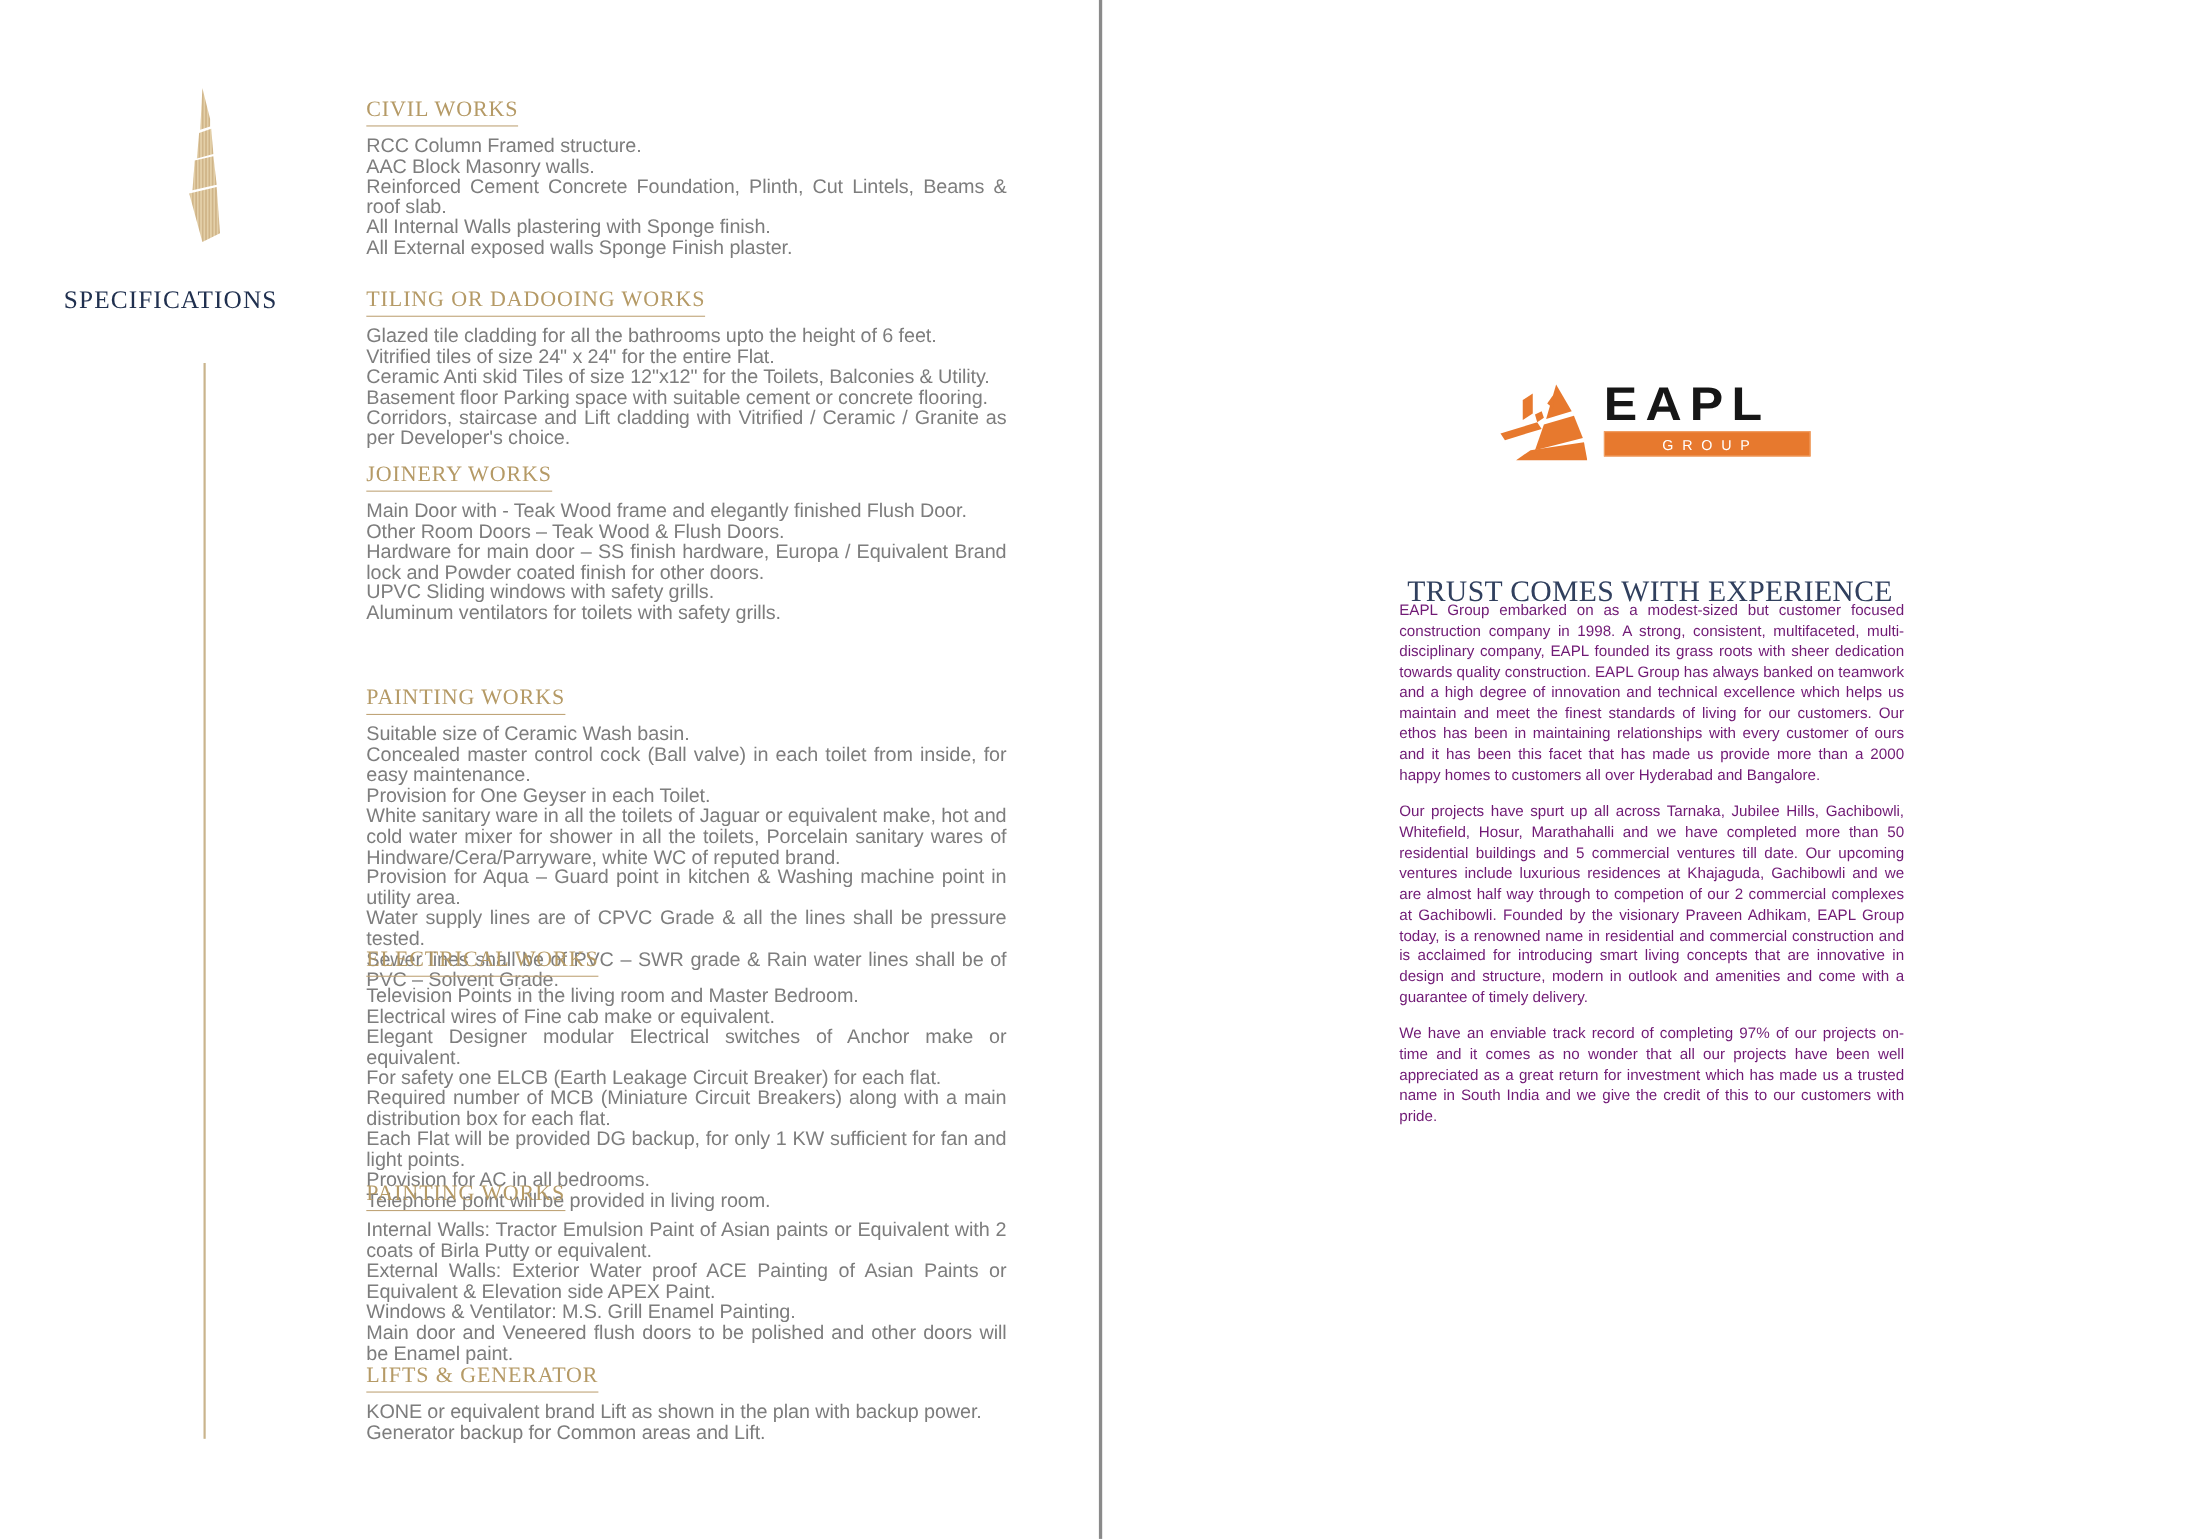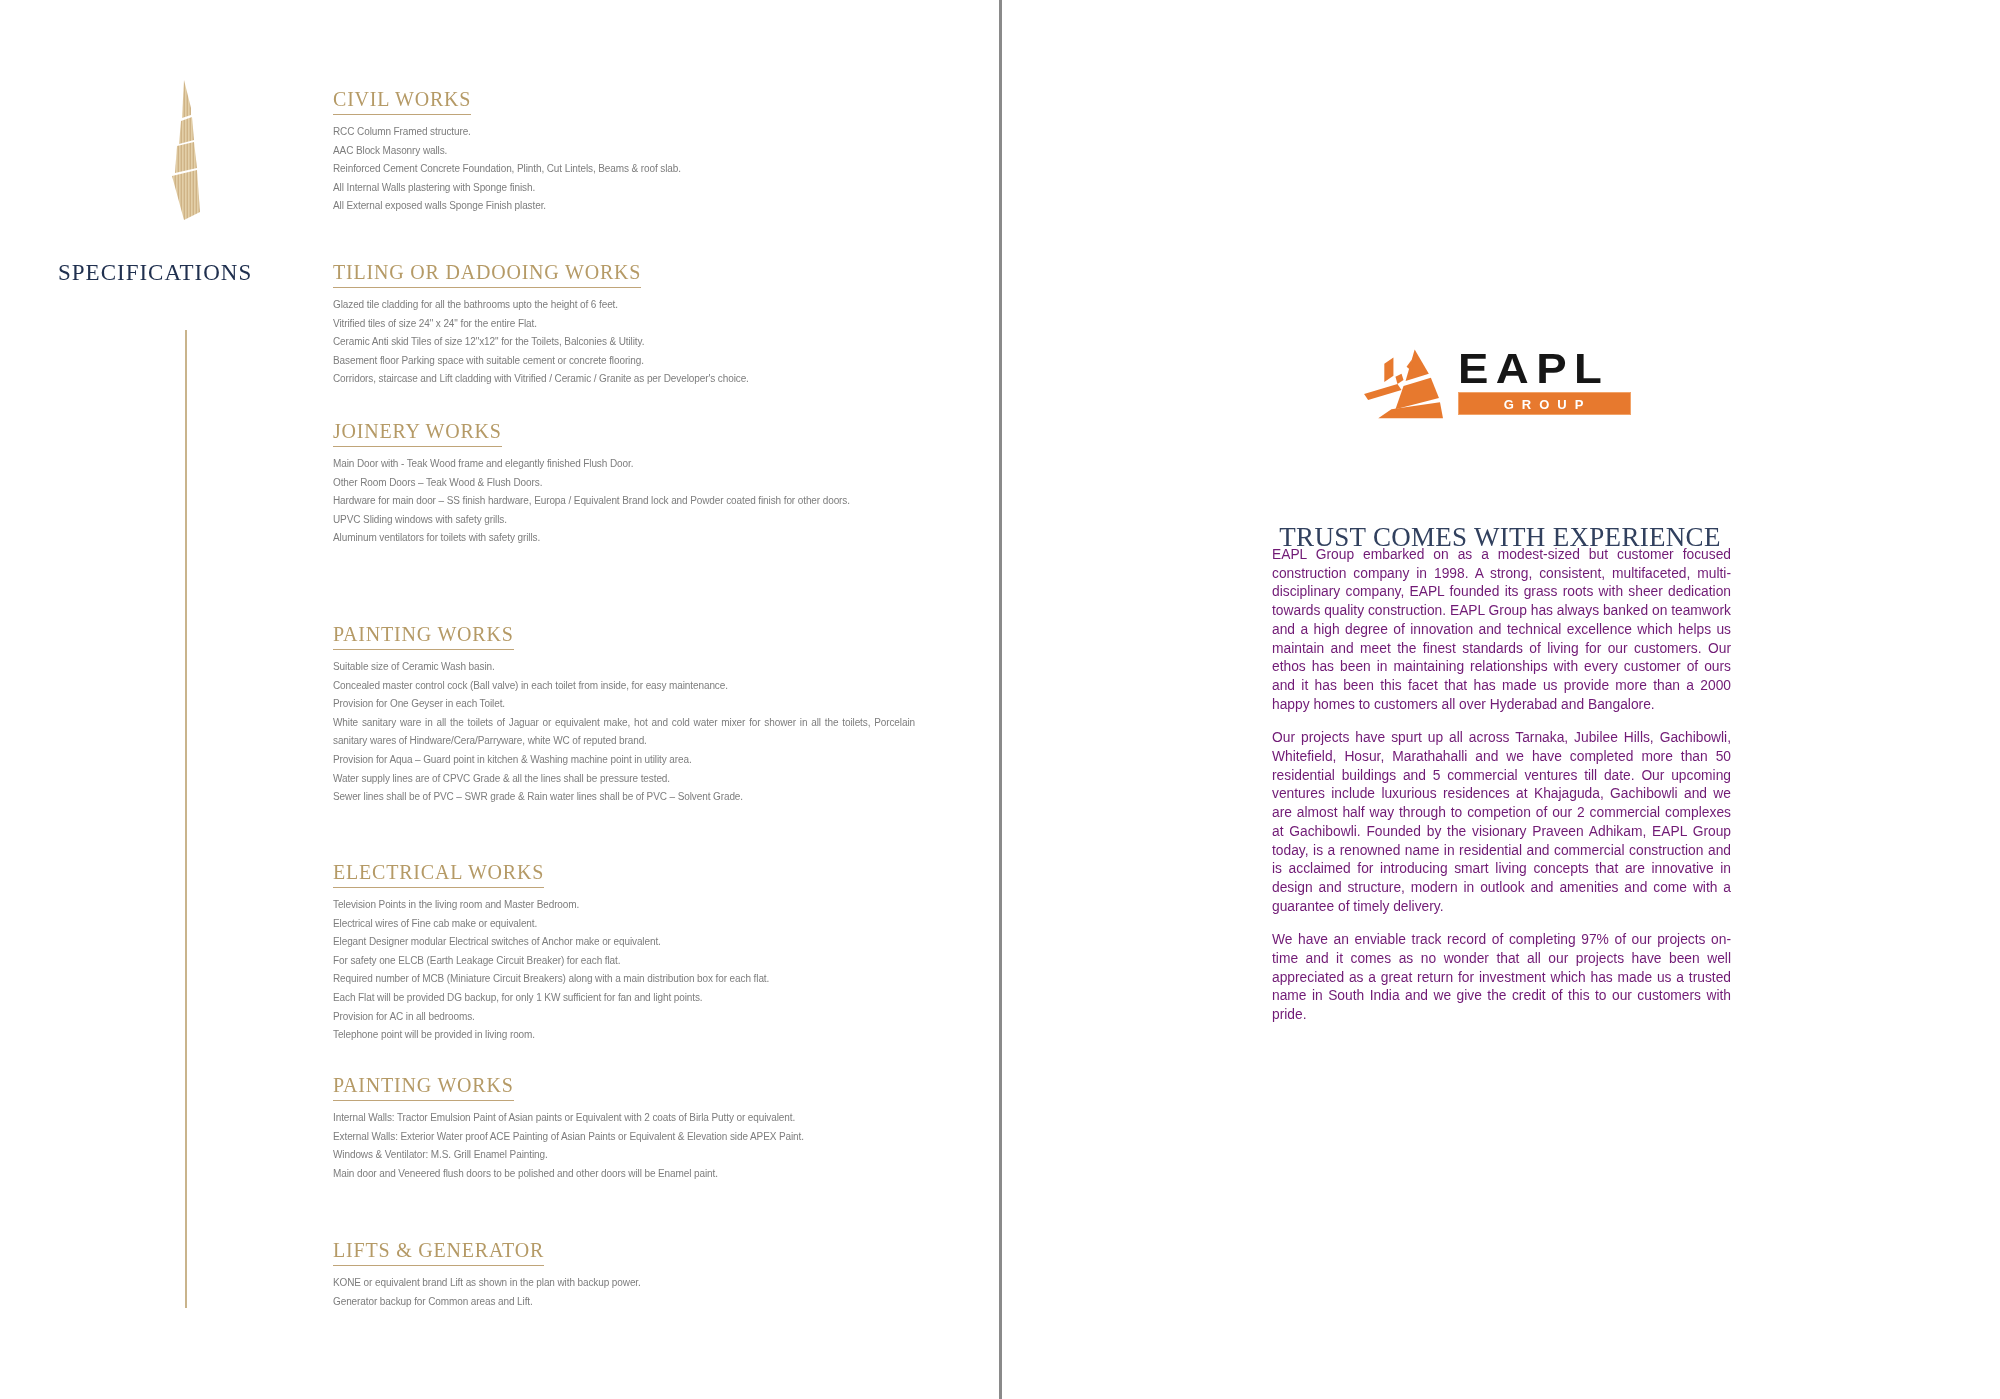--- a/index.html
+++ b/index.html
@@ -11,33 +11,33 @@
   .brand-title{position:absolute;left:58px;top:260px;width:256px;text-align:left;
     font-family:"Liberation Serif",serif;font-size:23px;letter-spacing:1px;color:#20304f;}
   .v-rule{position:absolute;left:185px;top:330px;width:2px;height:978px;background:#c9b48c;}
 
   .spec-section{position:absolute;left:333px;width:582px;}
   .s0{top:88px}.s1{top:261px}.s2{top:420px}.s3{top:623px}.s4{top:861px}.s5{top:1074px}.s6{top:1239px}
   .spec-section h3{display:table;margin:0 0 8px 0;font-family:"Liberation Serif",serif;font-weight:400;
     font-size:20px;line-height:1.15;letter-spacing:.8px;color:#b59a66;
     border-bottom:1.5px solid #c0a579;padding-bottom:3px;}
   .spec-section ul{list-style:none;margin:0;padding:0;}
-  .spec-section li{font-size:10px;line-height:18.6px;color:#7d7d7d;text-align:justify;letter-spacing:-.1px;}
+  .spec-section li{font-size:18px;line-height:18.6px;color:#7d7d7d;text-align:justify;letter-spacing:-.1px;}
 
   
   .page-divider{position:absolute;left:999px;top:0;width:2.5px;height:1399px;background:#8a8a8a;}
 
   
   .eapl-logo{position:absolute;left:1357px;top:348px;display:flex;align-items:flex-start;gap:15px;}
   .eapl-pyramid{width:86px;height:84px;}
   .eapl-wordcol{display:flex;flex-direction:column;}
   .eapl-word{font-size:43px;font-weight:900;line-height:40px;color:#161616;letter-spacing:7px;
     transform:scaleX(1.06);transform-origin:left center;}
-  .eapl-groupbar{margin-top:4px;width:173px;background:#e7792e;color:#ffffff;text-align:center;
-    font-size:13px;font-weight:700;letter-spacing:8px;text-indent:6px;padding:4.5px 0 3.5px 0;
+  .eapl-groupbar{margin-top:4px;width:188px;background:#e7792e;color:#ffffff;text-align:center;
+    font-size:13px;font-weight:400;letter-spacing:8px;text-indent:6px;padding:4.5px 0 3.5px 0;
     box-shadow:inset 0 0 0 1px #f2a368;}
   .trust-heading{position:absolute;left:1250px;top:500px;width:500px;text-align:center;
     font-family:"Liberation Serif",serif;font-weight:400;font-size:27px;letter-spacing:.3px;color:#31405e;}
   .about-copy{position:absolute;left:1272px;top:546px;width:459px;}
   .about-copy p{margin:0 0 15px 0;font-size:13.8px;line-height:18.7px;color:#701a75;text-align:justify;}
 </style>
 </head>
 <body>
 
 <div class="canvas">

